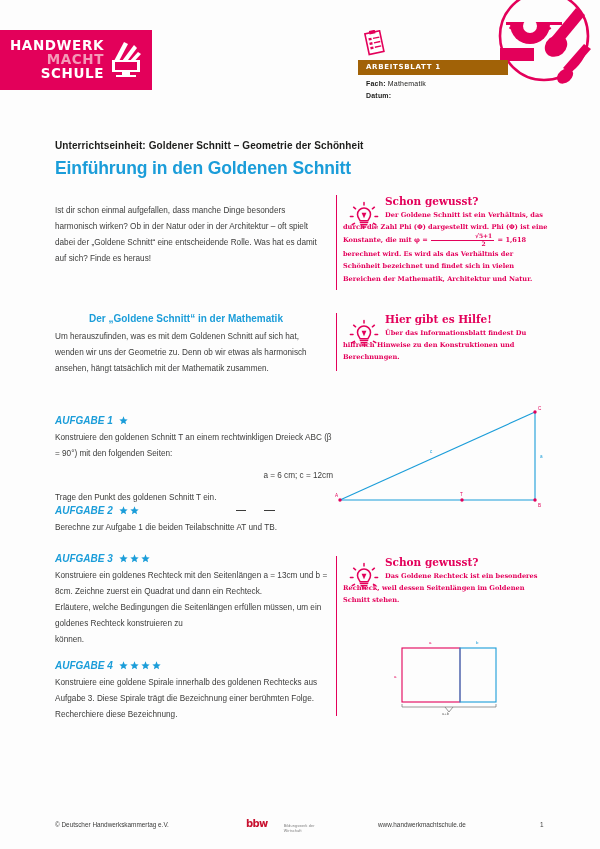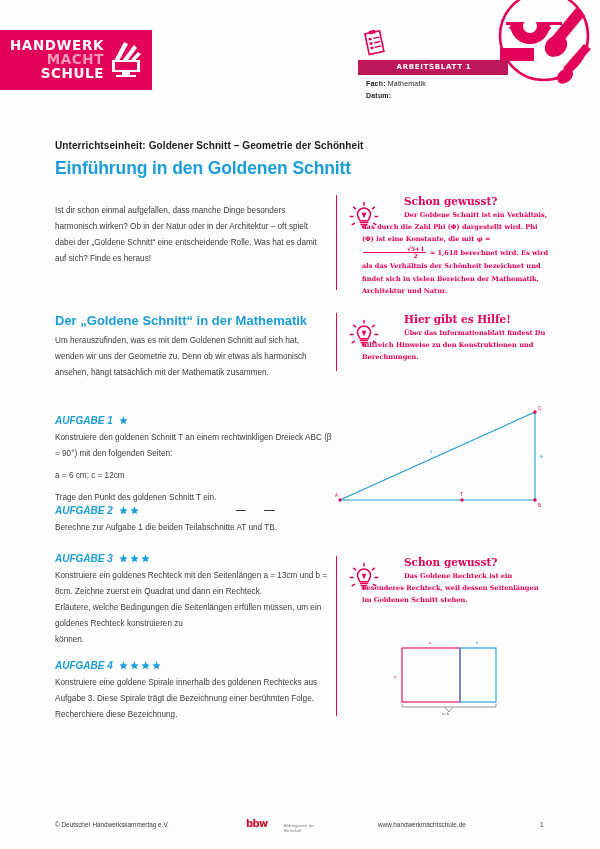--- a/index.html
+++ b/index.html
@@ -58,31 +58,30 @@
     flex: none;
   }
 
   .sheet-tag-wrap {
     position: absolute;
     left: 358px;
     top: 55px;
     width: 180px;
   }
   .sheet-tag {
-    background: #be185d;
+    background: #a16207;
     color: #ffffff;
     font-size: 7px;
     font-weight: bold;
     letter-spacing: 0.7px;
     padding: 3.5px 6px 3.5px 8px;
     display: inline-block;
     min-width: 150px;
     box-sizing: border-box;
     font-family: "DejaVu Sans", sans-serif;
-    text-align: center;
   }
   .sheet-field {
     font-size: 7px;
     color: #1d1d1b;
     margin-top: 5px;
     padding-left: 8px;
     letter-spacing: 0.2px;
   }
   .sheet-field .lbl { font-weight: bold; }
   .clipboard-icon {
@@ -126,24 +125,25 @@
     position: absolute;
     left: 55px;
     width: 262px;
   }
   .body-text {
     font-size: 8.2px;
     line-height: 1.95;
     color: #3c3c3b;
   }
   .section-head {
-    font-size: 13px;
+    font-size: 10px;
     font-weight: bold;
     color: #1b9dd9;
     margin-bottom: 5px;
+    text-align: center;
   }
   .task-head {
     font-size: 10px;
     font-weight: bold;
     font-style: italic;
     color: #1b9dd9;
     display: flex;
     align-items: center;
     gap: 3px;
     margin-bottom: 4px;
@@ -161,21 +161,21 @@
   }
   .frac .num { border-bottom: 0.6px solid currentColor; padding: 0 2px; }
   .ovl { border-top: 0.7px solid currentColor; padding-top: 12px; }
 
   
   .infobox {
     position: absolute;
     left: 336px;
     width: 214px;
     border-left: 1.6px solid #e3005a;
-    padding-left: 25px;
+    padding-left: 6px;
     box-sizing: border-box;
   }
   .infobox .ib-head {
     font-size: 10.5px;
     font-weight: bold;
     color: #e3005a;
     margin-left: 42px;
     margin-bottom: 2px;
     font-family: "DejaVu Serif", serif;
   }
@@ -332,21 +332,21 @@
   <div class="col-left" style="top:415px; width:278px;">
     <div class="task-head">
       <span>AUFGABE 1</span>
       <span class="stars">
         <svg class="star" viewBox="0 0 10 10">
             <path d="M5 0.4 L6.3 3.5 L9.6 3.8 L7.1 6 L7.9 9.3 L5 7.5 L2.1 9.3 L2.9 6 L0.4 3.8 L3.7 3.5 Z" fill="#1b9dd9"></path>
           </svg>
       </span>
     </div>
     <div class="body-text">Konstruiere den goldenen Schnitt T an einem rechtwinkligen Dreieck ABC (β = 90°) mit den folgenden Seiten:</div>
-    <div class="body-text" style="margin-top:6px;">a = 6 cm; c = 12cm</div>
+    <div class="body-text" style="margin-top:6px;text-align:right;">a = 6 cm; c = 12cm</div>
     <div class="body-text" style="margin-top:6px;">Trage den Punkt des goldenen Schnitt T ein.</div>
   </div>
 
   <div class="col-left" style="top:505px; width:280px;">
     <div class="task-head">
       <span>AUFGABE 2</span>
       <span class="stars">
         <svg class="star" viewBox="0 0 10 10">
             <path d="M5 0.4 L6.3 3.5 L9.6 3.8 L7.1 6 L7.9 9.3 L5 7.5 L2.1 9.3 L2.9 6 L0.4 3.8 L3.7 3.5 Z" fill="#1b9dd9"></path>
           </svg>

